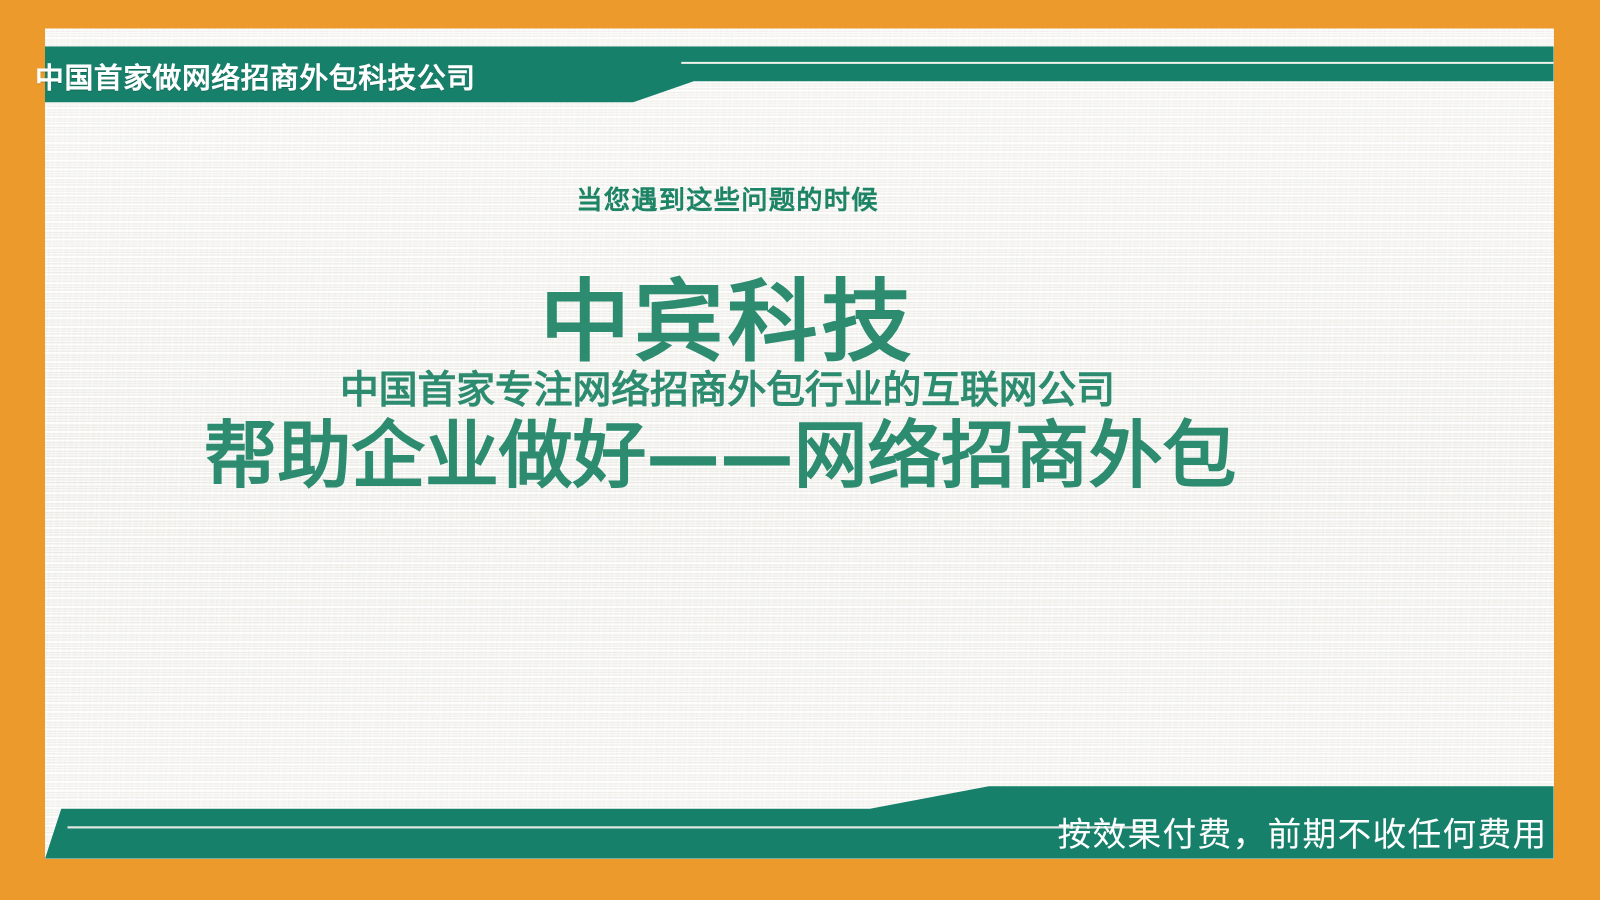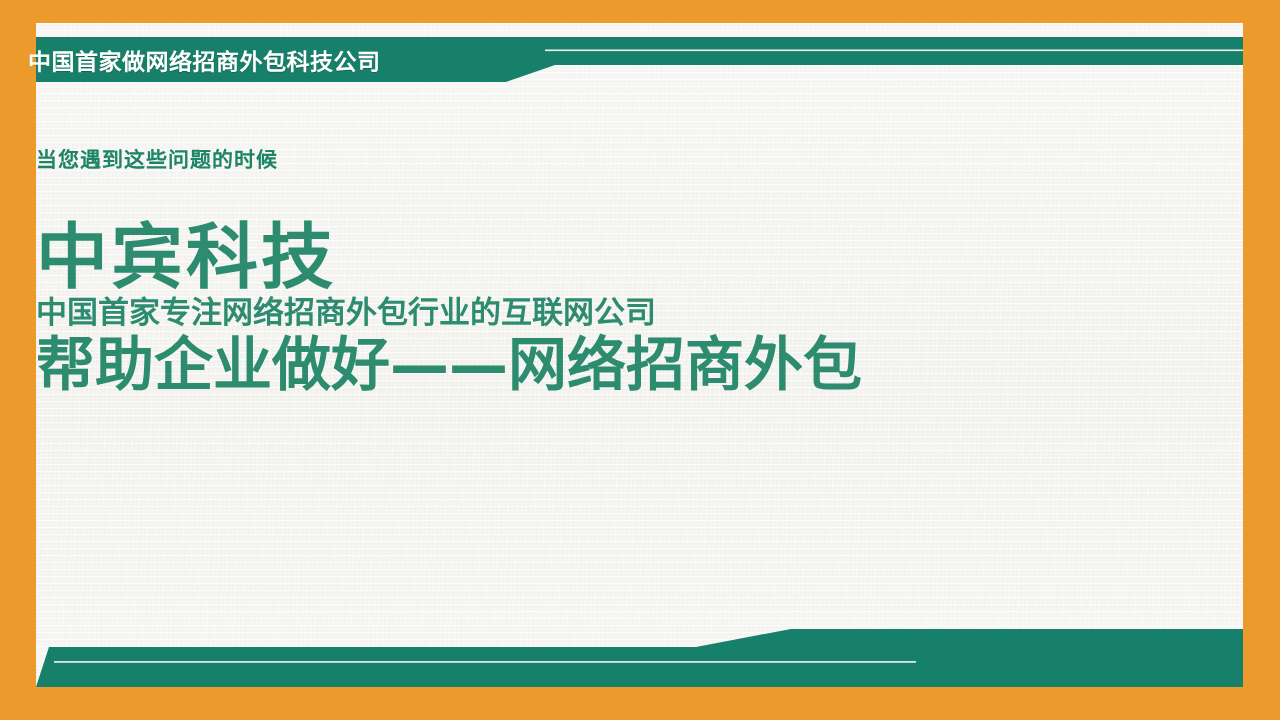--- a/index.html
+++ b/index.html
@@ -102,21 +102,21 @@
     letter-spacing: 1px;
     white-space: nowrap;
   }
 
   
   #center {
     position: absolute;
     left: 36px;
     top: 150px;
     width: 1092px;
-    text-align: left;
+    text-align: center;
     line-height: 1;
   }
 
   .eyebrow {
     font-size: 21px;
     font-weight: bold;
     color: #1E8466;
     letter-spacing: 1px;
     margin: 0 0 52px 0;
     white-space: nowrap;
@@ -177,14 +177,15 @@
   </div>
 
   <div id="bottom-banner">
     <svg viewBox="0 0 1207 62" preserveAspectRatio="none">
 
       <path d="M13,22 L660,22 L755,4 L1207,4 L1207,62 L0,62 Z" fill="#17806A"></path>
 
       <rect x="18" y="36" width="862" height="1.8" fill="#EFEFE9" opacity="0.92"></rect>
     </svg>
   </div>
+  <div id="bottom-banner-label">按效果付费，前期不收任何费用</div>
 
 </div>
 
 </body></html>

